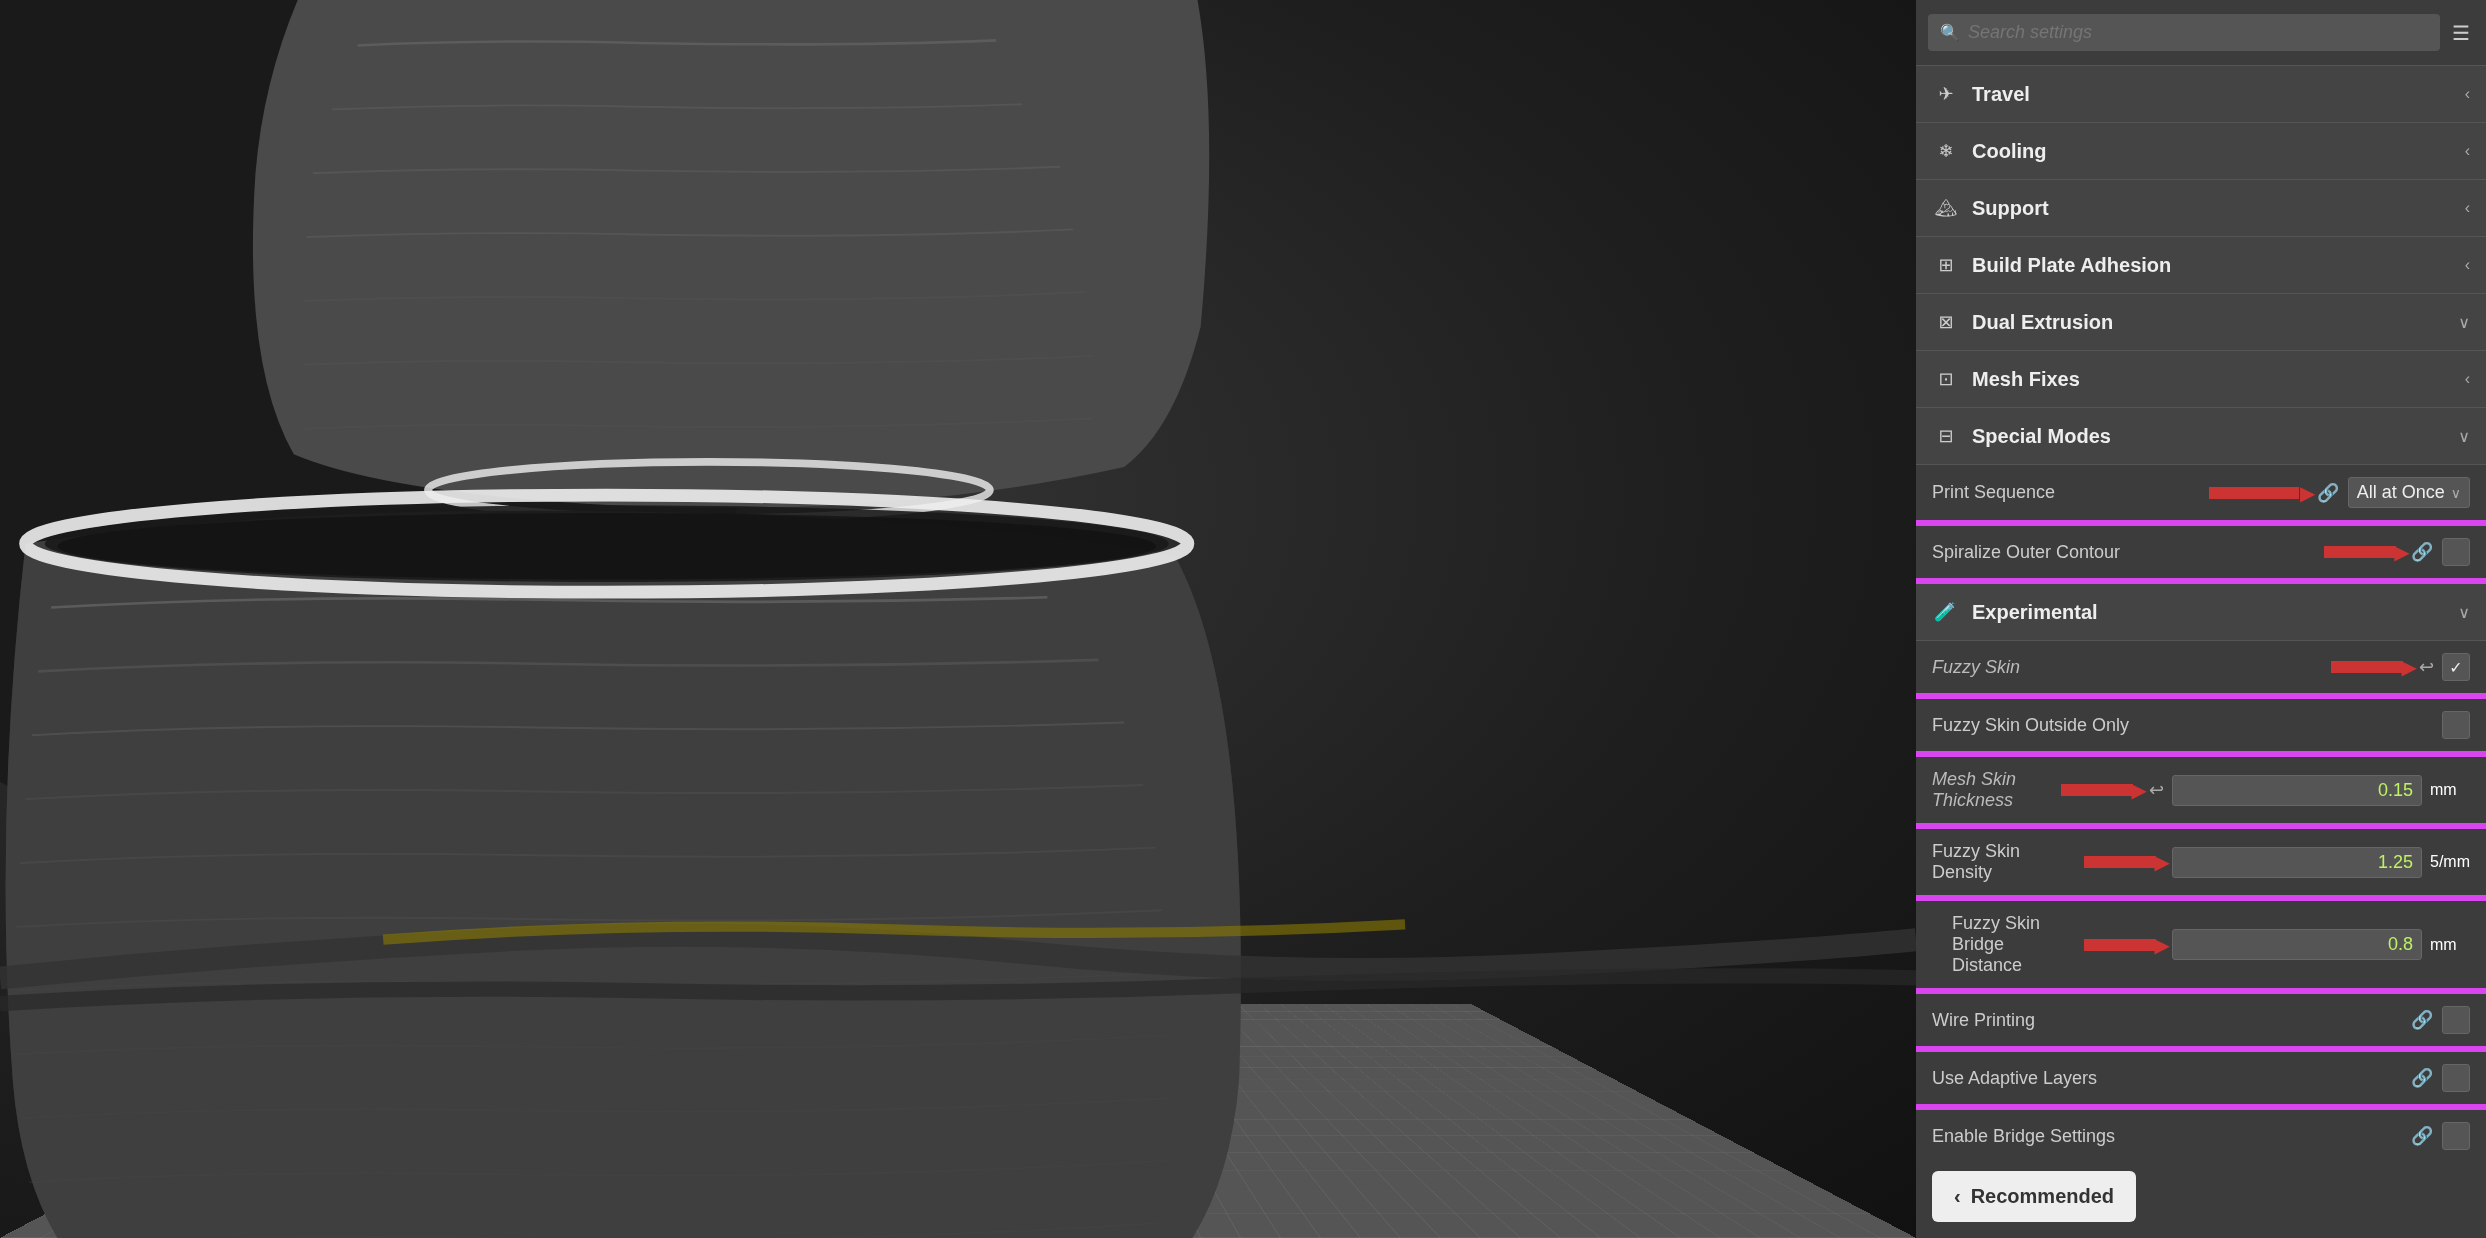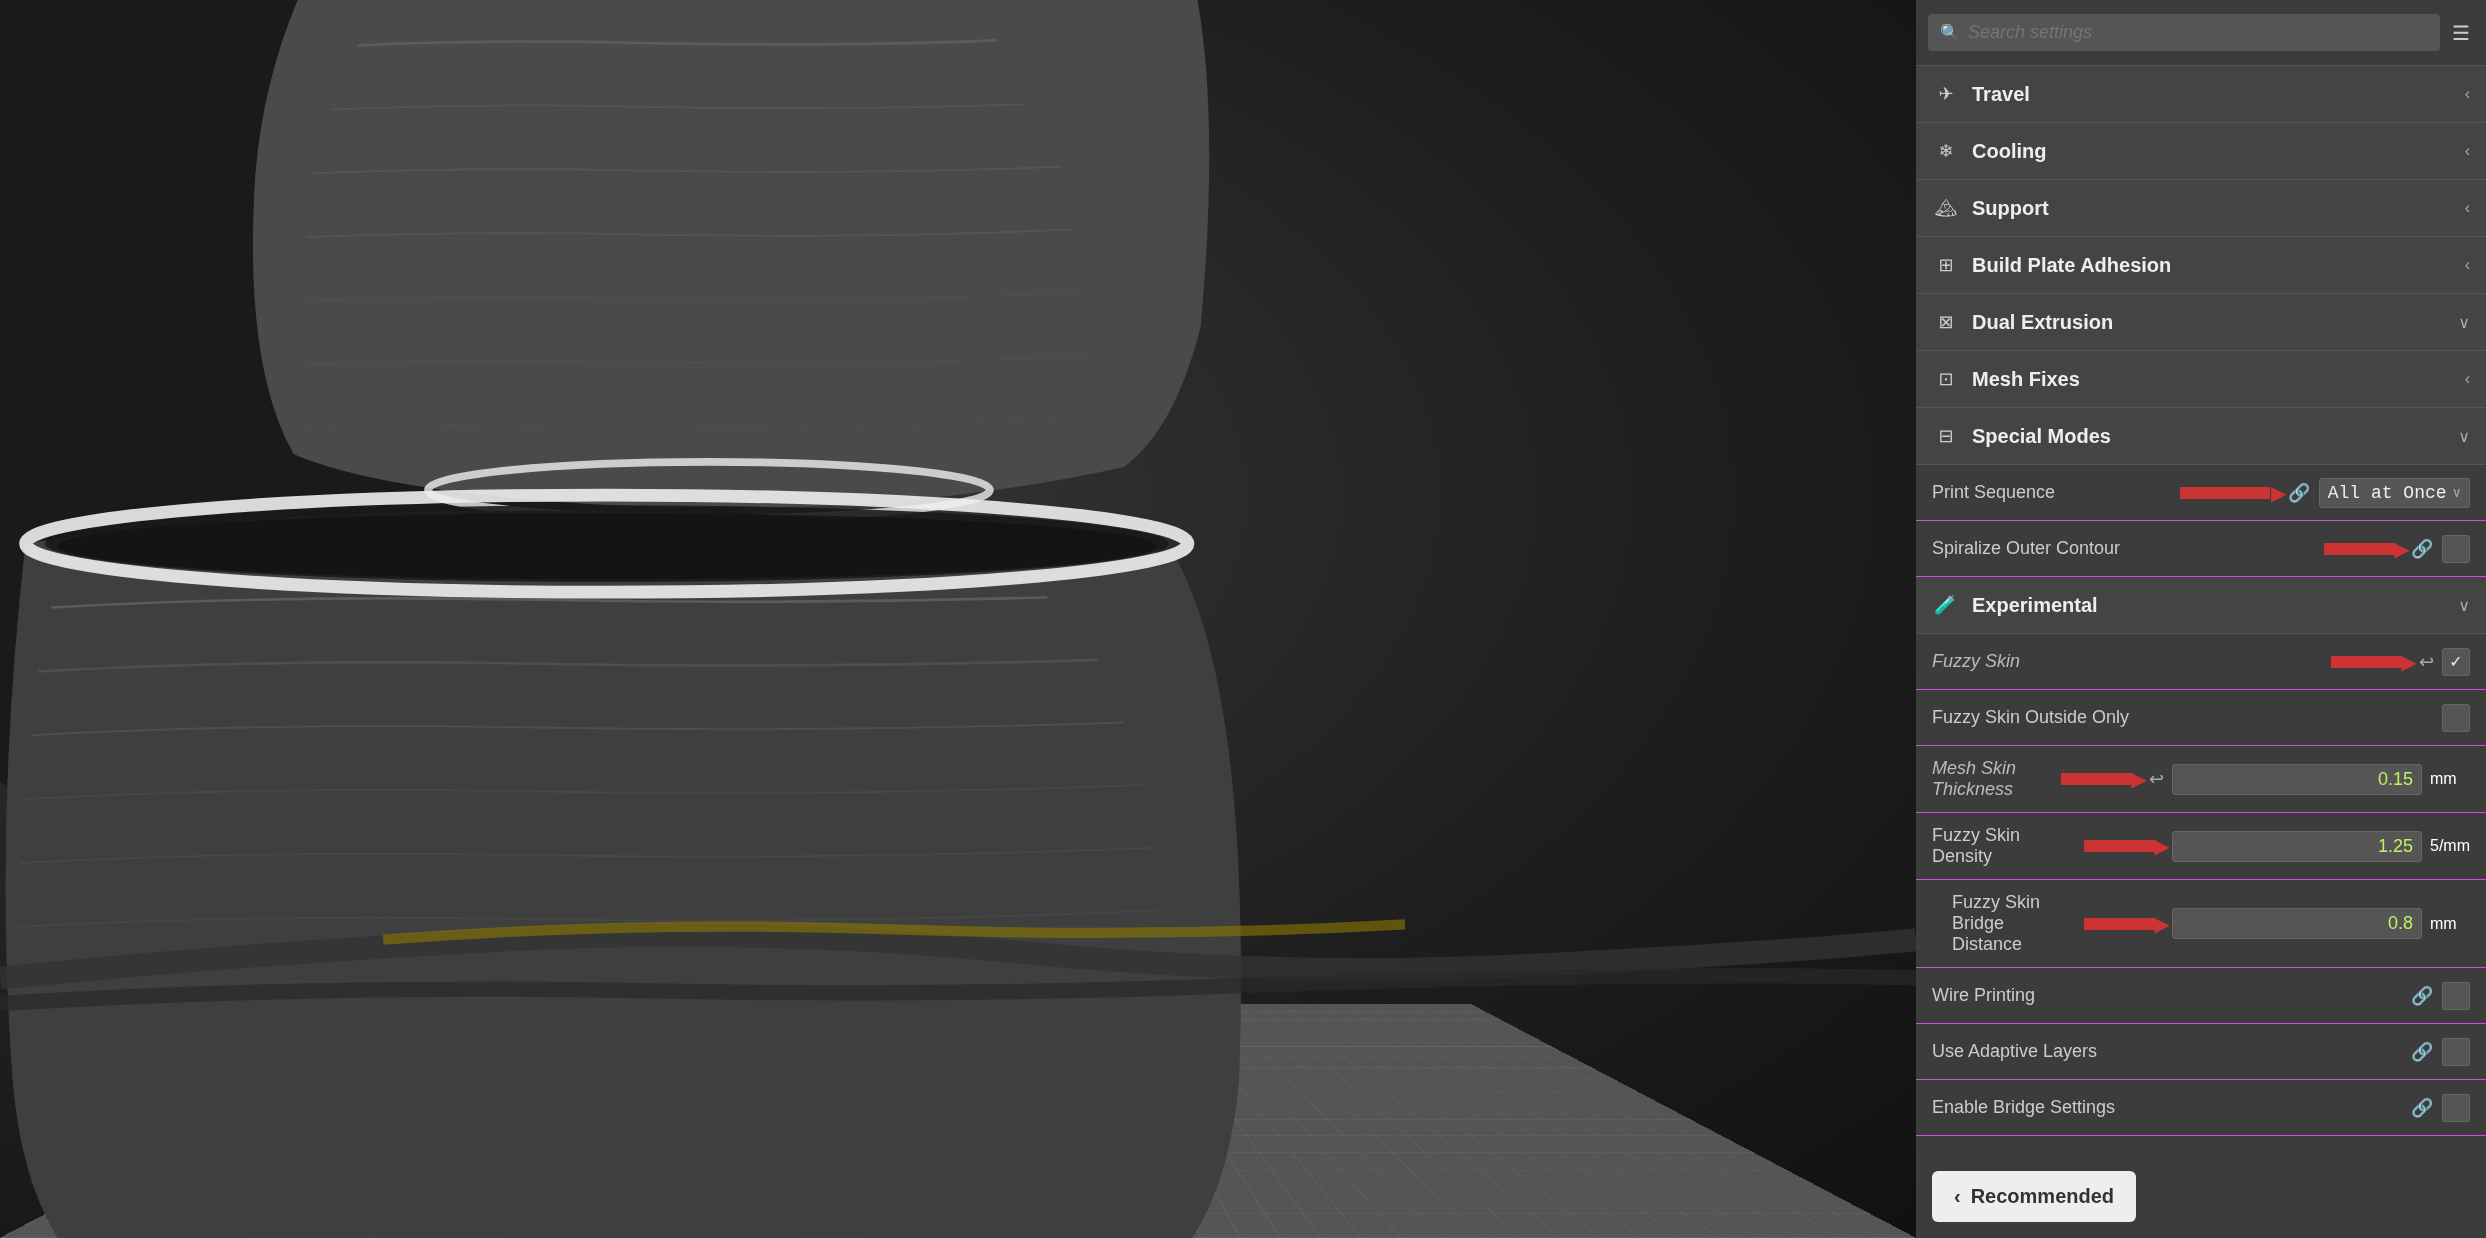--- a/index.html
+++ b/index.html
@@ -153,21 +153,21 @@
       color: #aaa;
       font-size: 16px;
     }
 
     
     .setting-row {
       display: flex;
       align-items: center;
       padding: 12px 16px;
       background: #3c3c3c;
-      border-bottom: 1px solid #d946ef;
+      border-bottom: 6px solid #d946ef;
       gap: 8px;
       min-height: 56px;
     }
 
     .setting-label {
       flex: 1;
       color: #ccc;
       font-size: 18px;
     }
 
@@ -216,21 +216,20 @@
       border: 1px solid #666;
       border-radius: 3px;
       padding: 4px 8px;
       gap: 6px;
       cursor: pointer;
     }
 
     .value-dropdown span {
       color: #eee;
       font-size: 18px;
-      font-family: Liberation Mono, monospace;
     }
 
     .value-dropdown .chevron {
       color: #aaa;
       font-size: 14px;
     }
 
     .unit-label {
       color: #ffffff;
       font-size: 16px;

